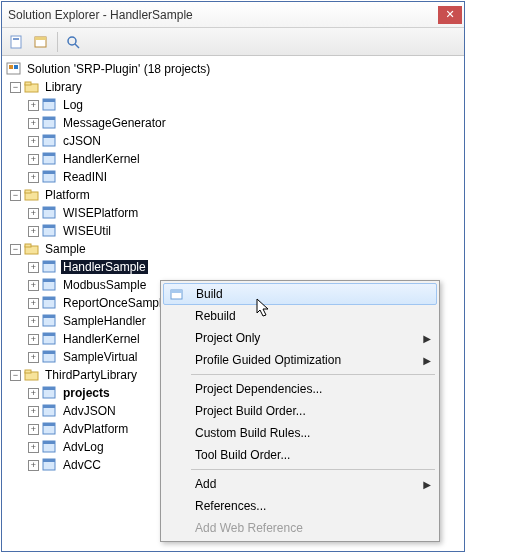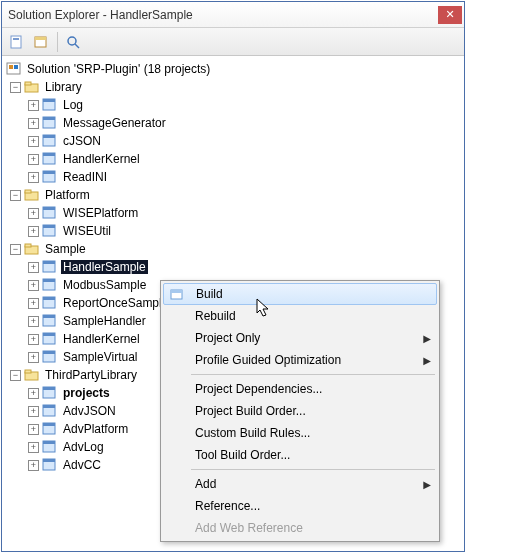--- a/index.html
+++ b/index.html
@@ -430,21 +430,21 @@
         <span class="mlabel">Tool Build Order...</span>
       </div>
     <div class="msep"></div>
     <div class="mitem">
         <span class="mgutter"></span>
         <span class="mlabel">Add</span>
         <span class="subarrow">▶</span>
       </div>
     <div class="mitem">
         <span class="mgutter"></span>
-        <span class="mlabel">Reference...</span>
+        <span class="mlabel">References...</span>
       </div>
     <div class="mitem dis">
         <span class="mgutter"></span>
         <span class="mlabel">Add Web Reference</span>
       </div>
   </div>
 
   <svg class="cursor" width="18" height="22">
     <polygon points="1,1 1,15 4,12 7,18 10,17 7,11 12,11" fill="#fff" stroke="#000" stroke-width="1"></polygon>
   </svg>

